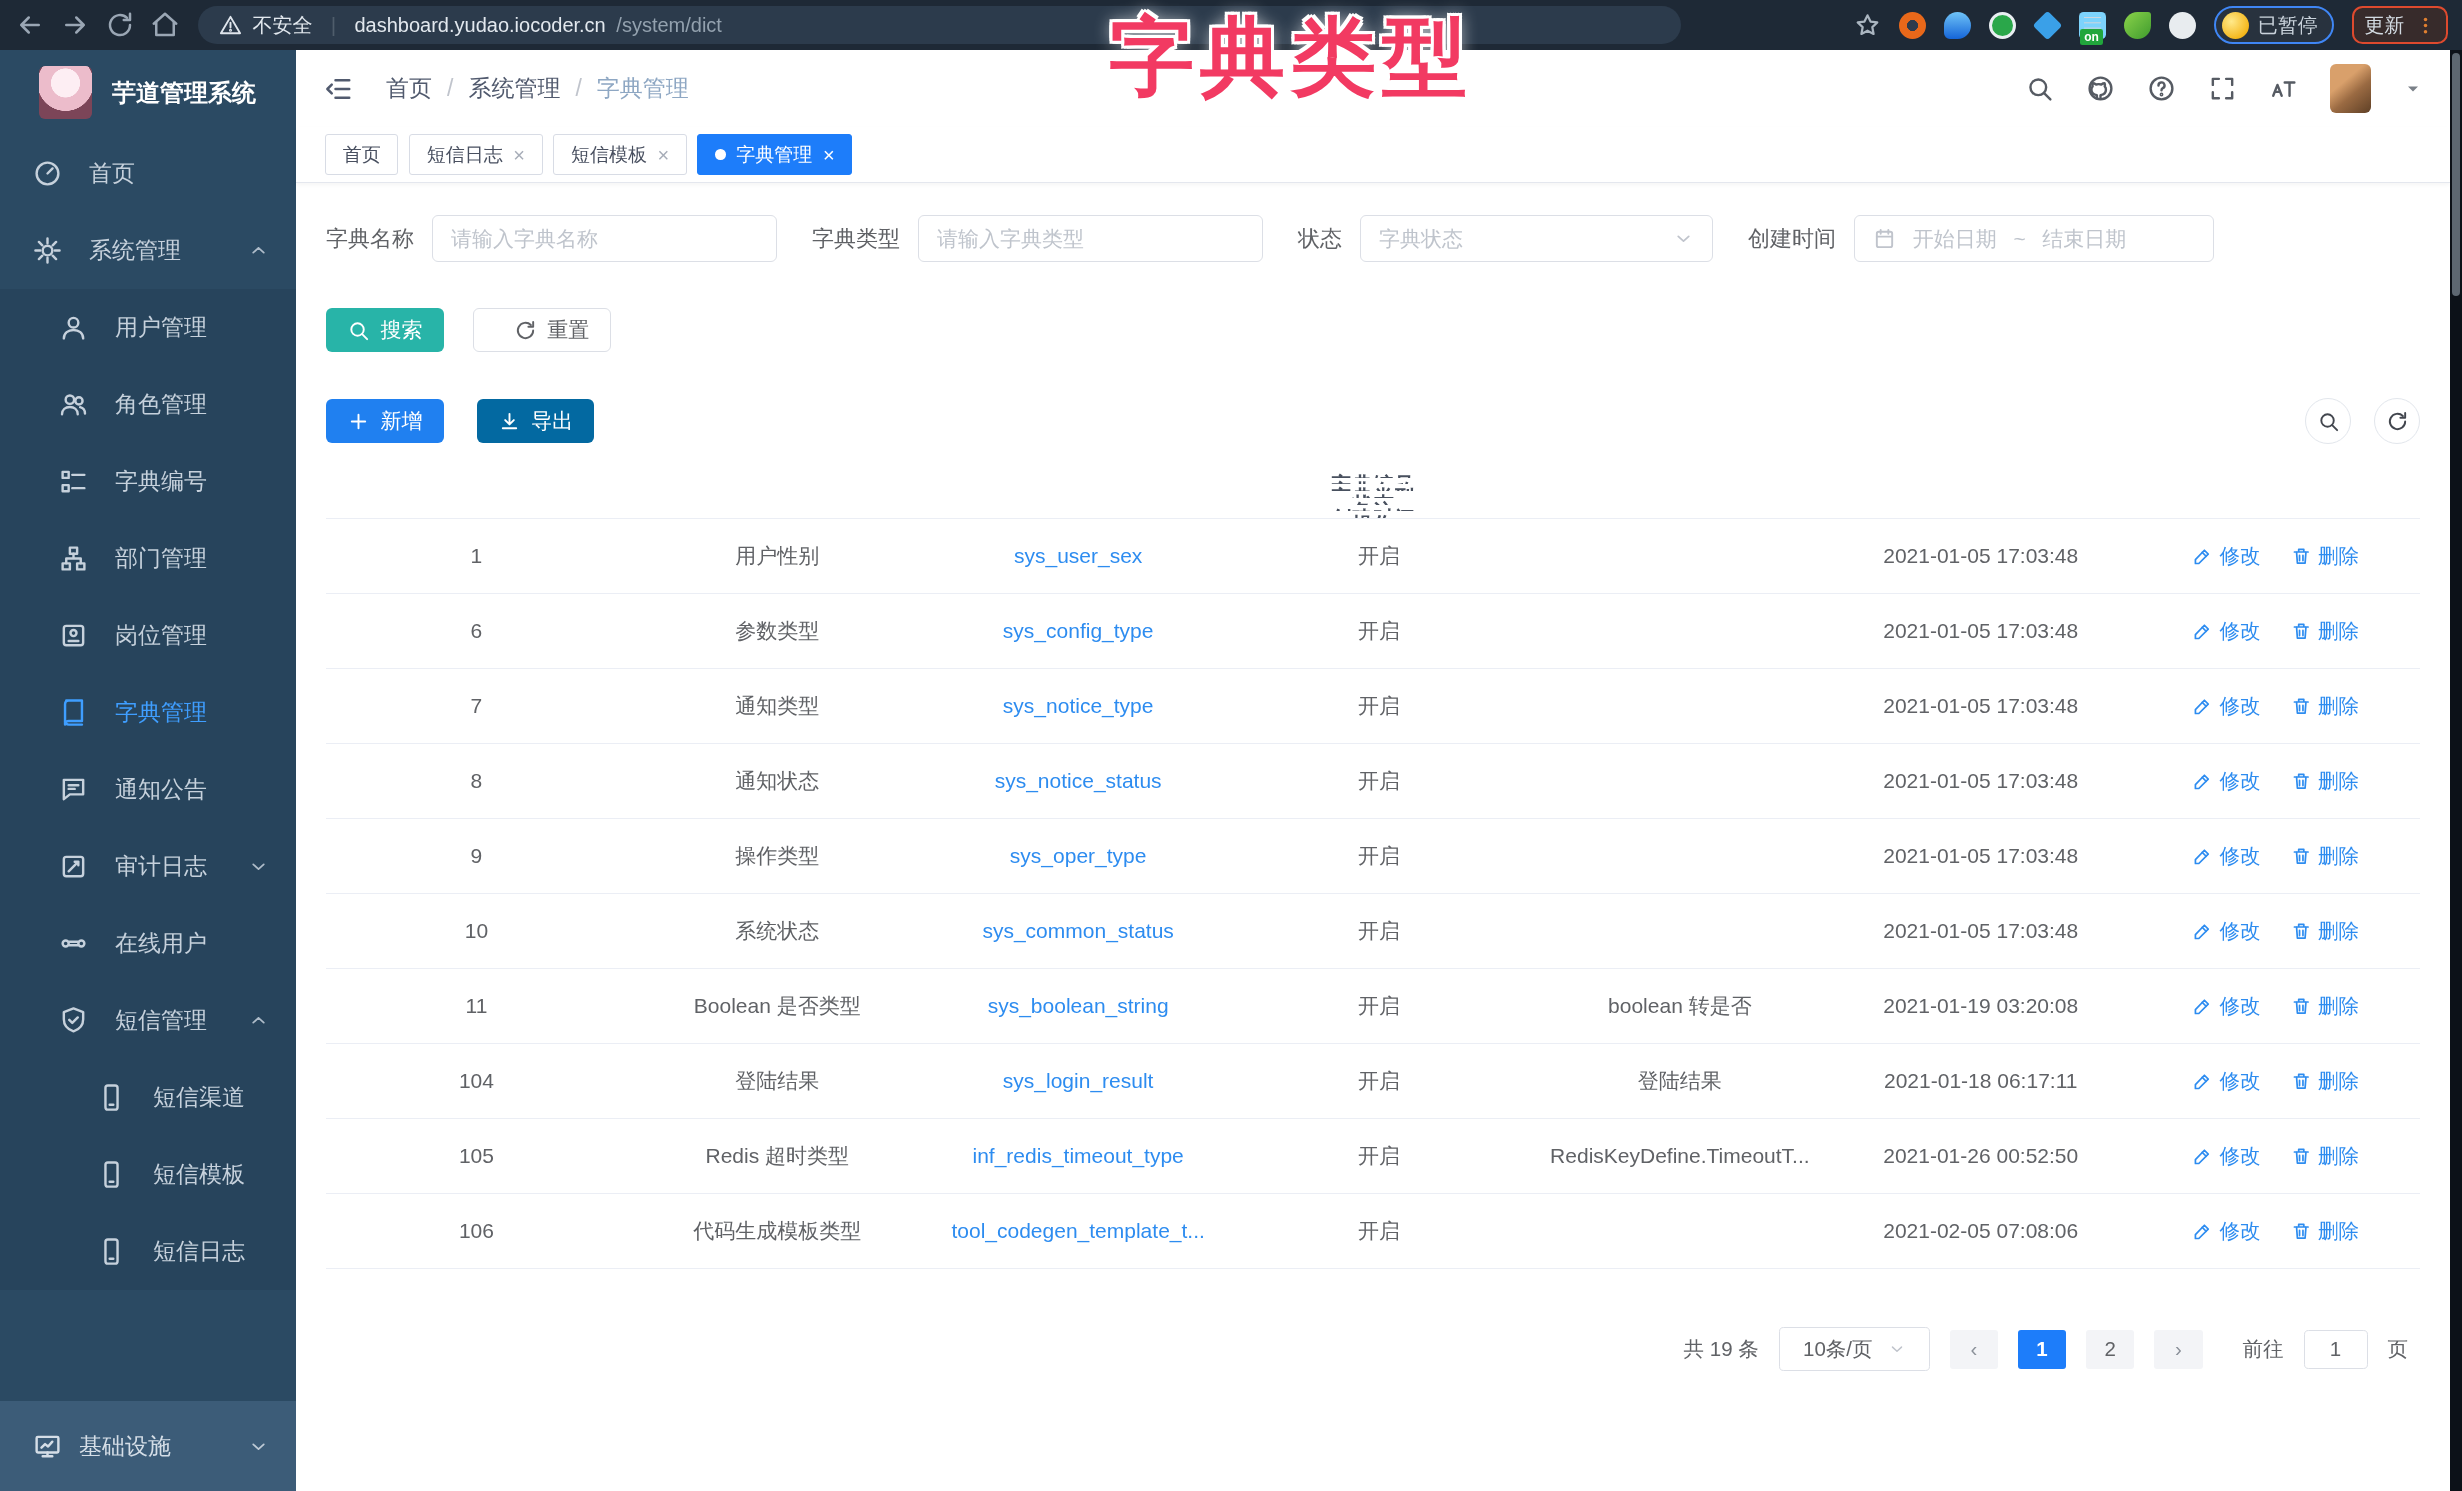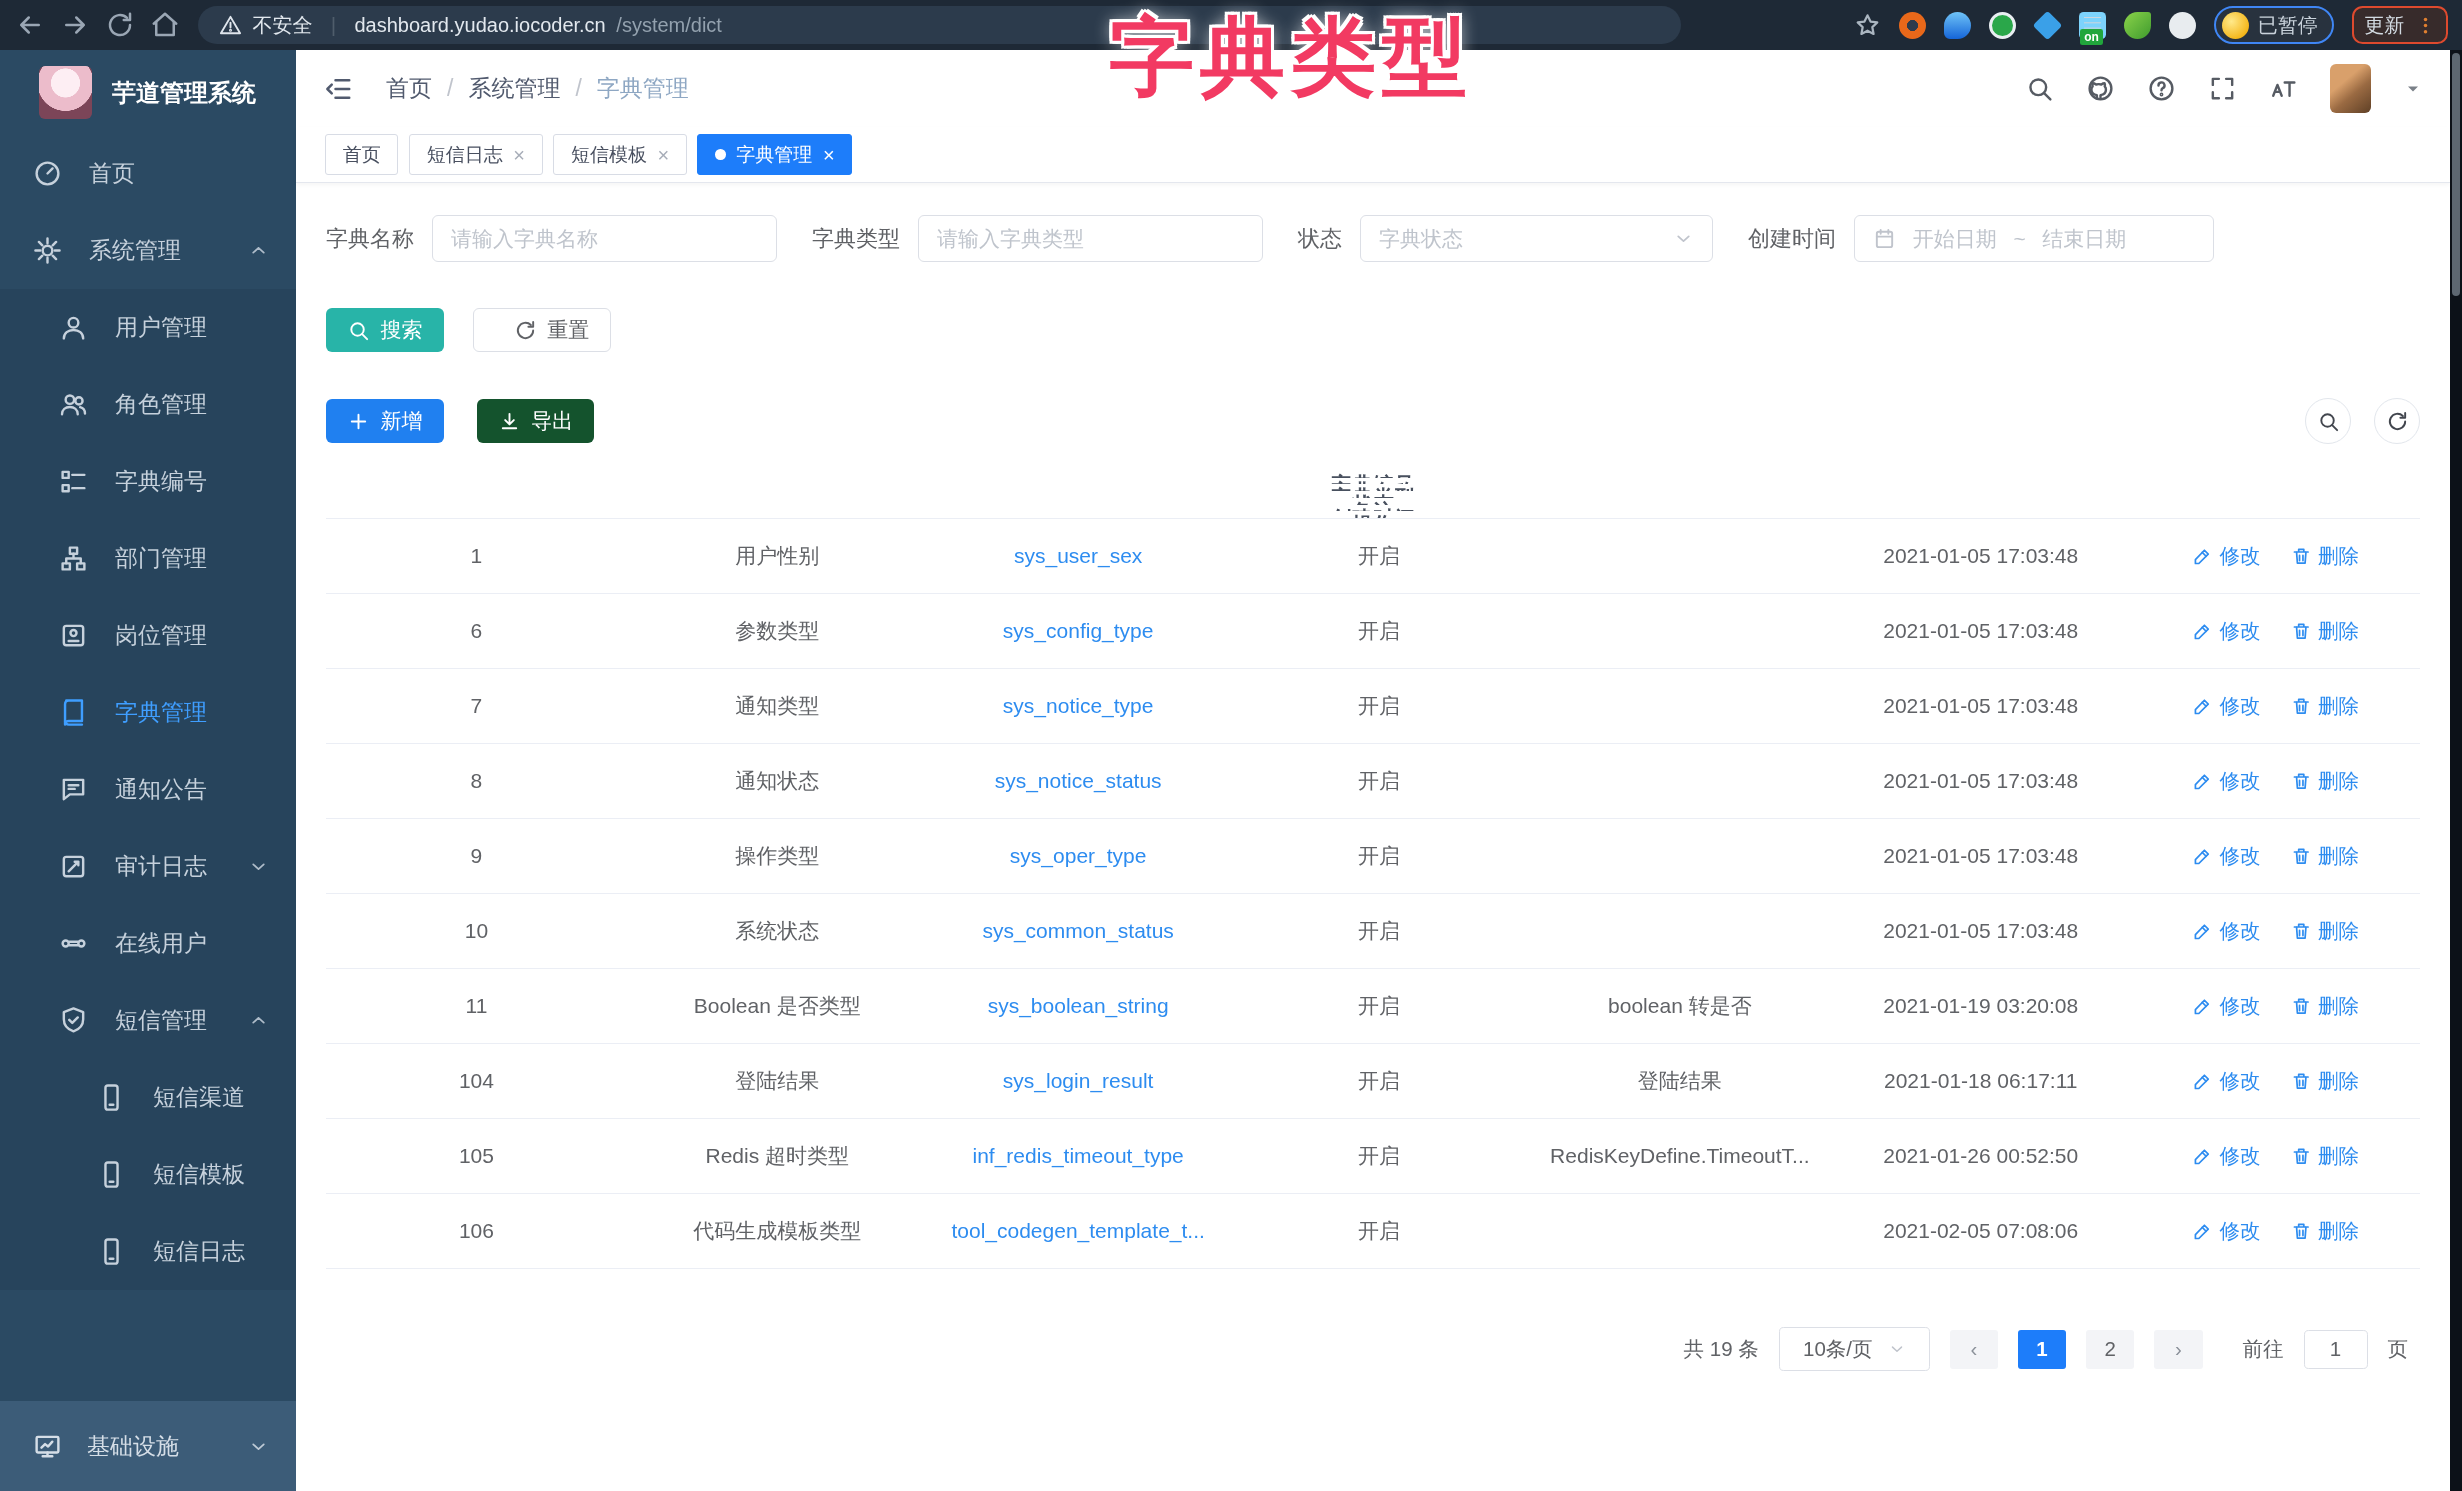--- a/index.html
+++ b/index.html
@@ -51,21 +51,21 @@
             background:radial-gradient(circle at 50% 32%,#fdeef3 0 32%,#ecbccb 33% 62%,#7c4558 63%);}
   .logo-title{font-size:24px;font-weight:bold;color:#fff;}
   .menu{flex:1;overflow:hidden;}
   .s-item{height:77px;display:flex;align-items:center;gap:27px;font-size:23px;color:#c6d1dc;cursor:pointer;}
   .s-item.lv1{padding-left:33px;}
   .s-item.lv2{padding-left:59px;background:rgba(0,0,0,.07);}
   .s-item.lv3{padding-left:97px;background:rgba(0,0,0,.07);}
   .s-item.active{color:#3f9eff;}
   .s-icon{width:29px;height:29px;flex-shrink:0;}
   .s-chevron{margin-left:auto;margin-right:27px;width:21px;height:21px;opacity:.85;}
-  .side-bottom{height:90px;background:#3c5c78;display:flex;align-items:center;gap:25px;
+  .side-bottom{height:90px;background:#3c5c78;display:flex;align-items:center;gap:17px;
                padding-left:33px;font-size:23px;color:#d5dee7;}
 
   .main{flex:1;min-width:0;display:flex;flex-direction:column;background:#fff;}
   .topbar{height:77px;display:flex;align-items:center;padding:0 27px;}
   .fold{width:30px;height:30px;color:#515a6e;}
   .crumbs{display:flex;align-items:center;gap:15px;font-size:23px;color:#515a6e;margin-left:33px;}
   .crumb-sep{color:#c0c4cc;}
   .crumb-last{color:#8ea7c3;}
   .top-icons{margin-left:auto;display:flex;align-items:center;gap:32px;color:#565b63;}
   .t-ico{width:29px;height:29px;}
@@ -97,21 +97,21 @@
         gap:16.7px;padding:0 18px;color:#bfc4cc;font-size:21px;box-sizing:border-box;}
   .date .cal{width:23px;height:23px;color:#c0c4cc;}
   .btn-row1{margin-top:46px;display:flex;gap:29px;}
   .btn-row2{margin-top:46px;display:flex;gap:33px;align-items:center;}
   .btn{height:44px;border-radius:6px;display:inline-flex;align-items:center;gap:10.6px;
        padding:0 21px;font-size:21px;cursor:pointer;border:none;}
   .btn .bi{width:23px;height:23px;}
   .btn-search{background:#28b4a8;color:#fff;}
   .btn-reset{background:#fff;border:0.8px solid #dcdfe6;color:#606266;padding-left:40px;}
   .btn-add{background:#2080f0;color:#fff;}
-  .btn-export{background:#14532d;color:#fff;}
+  .btn-export{background:#0369a1;color:#fff;}
   .tool-circles{margin-left:auto;display:flex;gap:23px;}
   .circle-btn{width:44px;height:44px;border-radius:50%;border:0.8px solid #e2e6ec;background:#fff;
               display:flex;align-items:center;justify-content:center;color:#42464e;cursor:pointer;}
   .circle-btn .ci{width:23px;height:23px;}
 
   .table{margin-top:27px;}
   .t-row{display:flex;align-items:center;height:74px;border-bottom:0.8px solid #ebeef5;
          font-size:21px;color:#606266;}
   .t-head{height:47px;font-weight:bold;color:#48505e;flex-direction:column;}
   .t-cell{flex:1;text-align:center;overflow:hidden;white-space:nowrap;padding:0 6px;}

